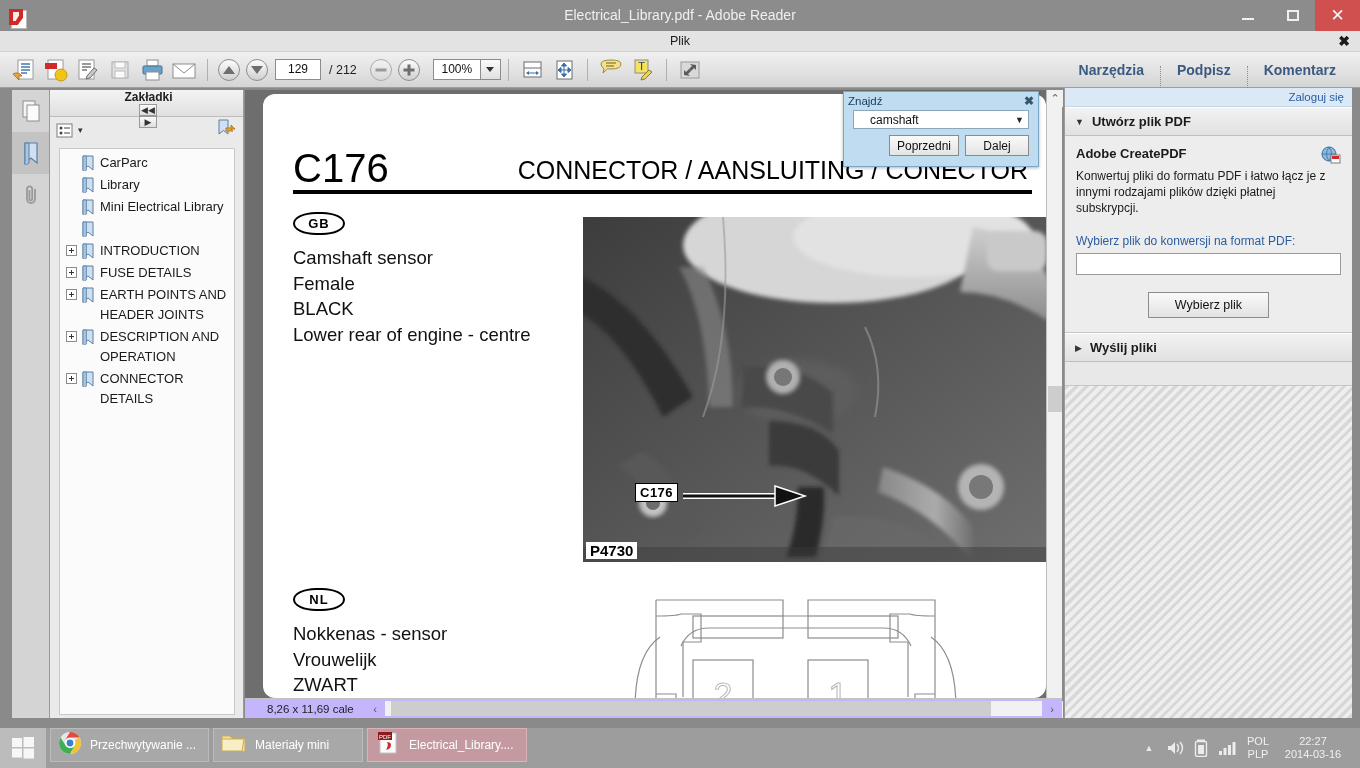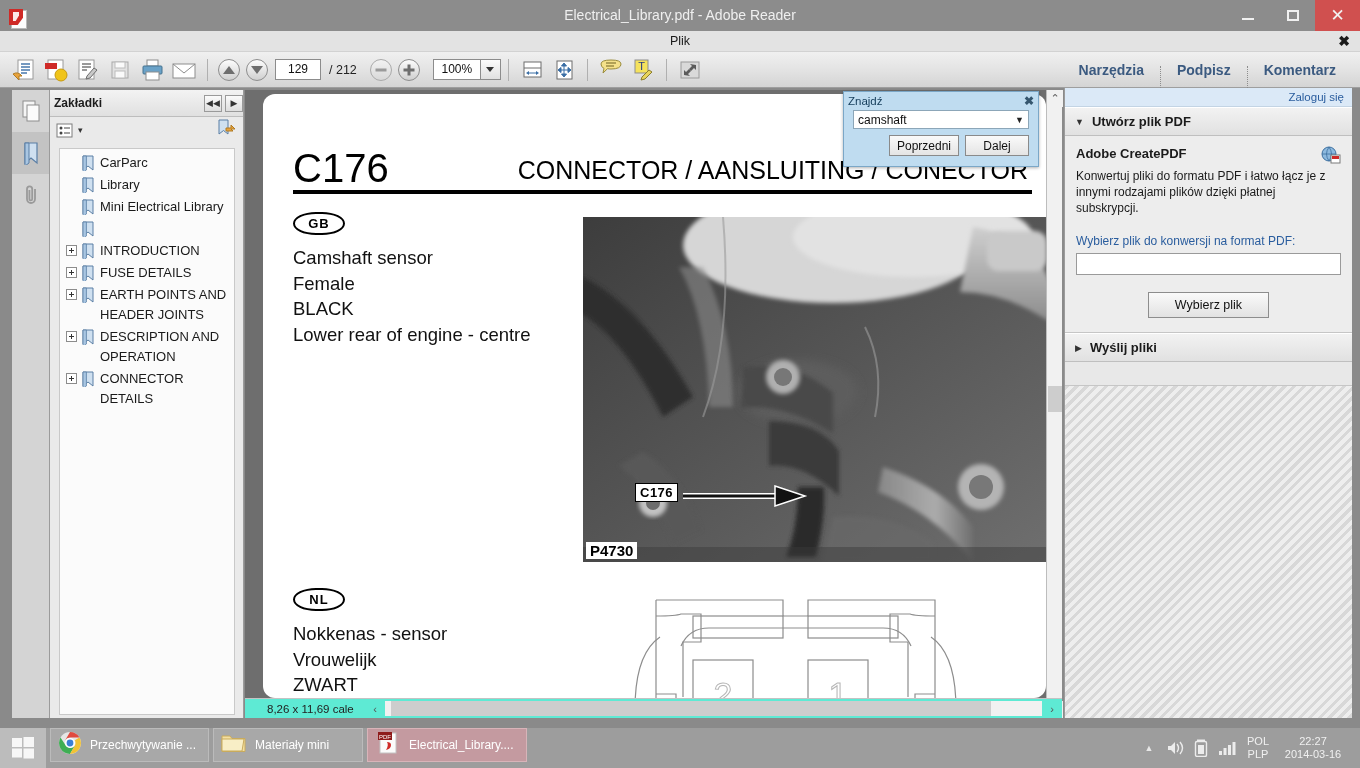--- a/index.html
+++ b/index.html
@@ -126,21 +126,21 @@
   .rail-btn.active { background: #c3c3c3; border-right: 1px solid #9b9b9b; }
 
   
   .bm-panel {
     position: absolute; left: 50px; top: 90px; width: 194px; height: 628px;
     background: #eaeaea; border-right: 1px solid #9b9b9b;
   }
   .bm-head {
     height: 27px; background: linear-gradient(to bottom,#f3f3f3,#e0e0e0);
     border-bottom: 1px solid #bdbdbd;
-    display:flex; align-items:center; padding: 0 0;
+    display:flex; align-items:center; padding: 0 19px; flex-direction: column;
   }
   .bm-title { font-size: 12px; font-weight: bold; color: #1c1c1c; padding-left: 4px; flex: 1;}
   .sq-btn {
     width: 18px; height: 17px; background: linear-gradient(to bottom,#fbfbfb,#dedede);
     border: 1px solid #9a9a9a; display:flex;align-items:center;justify-content:center;
     margin-left: 3px; font-size: 9px; color:#333;
   }
   .bm-toolbar { height: 26px; display:flex; align-items:center; padding: 0 6px; background:#eaeaea; }
   .bm-list {
     position: absolute; left: 9px; top: 58px; right: 8px; bottom: 3px;
@@ -211,41 +211,41 @@
   .vsb {
     position: absolute; right: 0; top: 0; width: 16px; height: 628px;
     background: #f1f1f1; border-left: 1px solid #bdbdbd;
   }
   .vsb-btn { width:16px;height:17px;display:flex;align-items:center;justify-content:center;background:#f1f1f1; }
   .vsb-thumb { position:absolute; left:1px; width:14px; height:26px; background:#cdcdcd; }
   .chev { font-size: 11px; color: #606060; }
 
   .statusbar {
     position: absolute; left: 245px; top: 698px; width: 817px; height: 20px;
-    background: #5eead4; border-top: 1px solid #c3c3c3; display:flex; align-items:center;
+    background: #c4b5fd; border-top: 1px solid #c3c3c3; display:flex; align-items:center;
   }
   .sb-text { font-size: 11.5px; color: #222; padding-left: 22px; width: 120px; }
   .hsb-left, .hsb-right { width: 20px; text-align:center; font-size: 11px; color:#555; }
   .hsb-track { flex: 1; height: 15px; background: #f1f1f1; position: relative; }
   .hsb-thumb { position: absolute; left: 6px; top: 0; width: 600px; height: 15px; background: #cdcdcd; }
 
   
   .find {
     position: absolute; left: 843px; top: 91px; width: 196px; height: 76px;
     background: #bfdcf0; border: 1px solid #7ba7c7;
     box-shadow: 0 1px 3px rgba(0,0,0,.3);
   }
   .find-head { height: 17px; display:flex; align-items:center; padding: 0 4px; justify-content: center; }
   .find-title { font-size: 11.5px; color: #143c5a; flex: 1; }
   .find-x { font-size: 12px; font-weight: bold; color: #35566e; }
   .find-inp-wrap {
     margin: 1px 9px 0 9px; height: 19px; background: #fff; border: 1px solid #8ca6b8;
     display: flex; align-items: center;
   }
-  .find-inp { flex: 1; font-size: 12px; color: #111; padding-left: 4px; }
+  .find-inp { flex: 1; font-size: 12px; color: #111; padding-left: 4px; margin-left: 12px; }
   .find-dd { width: 17px; display:flex;align-items:center;justify-content:center; }
   .find-btns { display: flex; justify-content: flex-end; gap: 6px; margin: 6px 9px 0 0; }
   .find-btn {
     min-width: 64px; height: 21px; background: linear-gradient(to bottom,#fafafa,#e4e4e4);
     border: 1px solid #8a8a8a; font-size: 12px; color: #111;
     display:flex;align-items:center;justify-content:center; padding: 0 7px;
   }
 
   
   .rpane {

